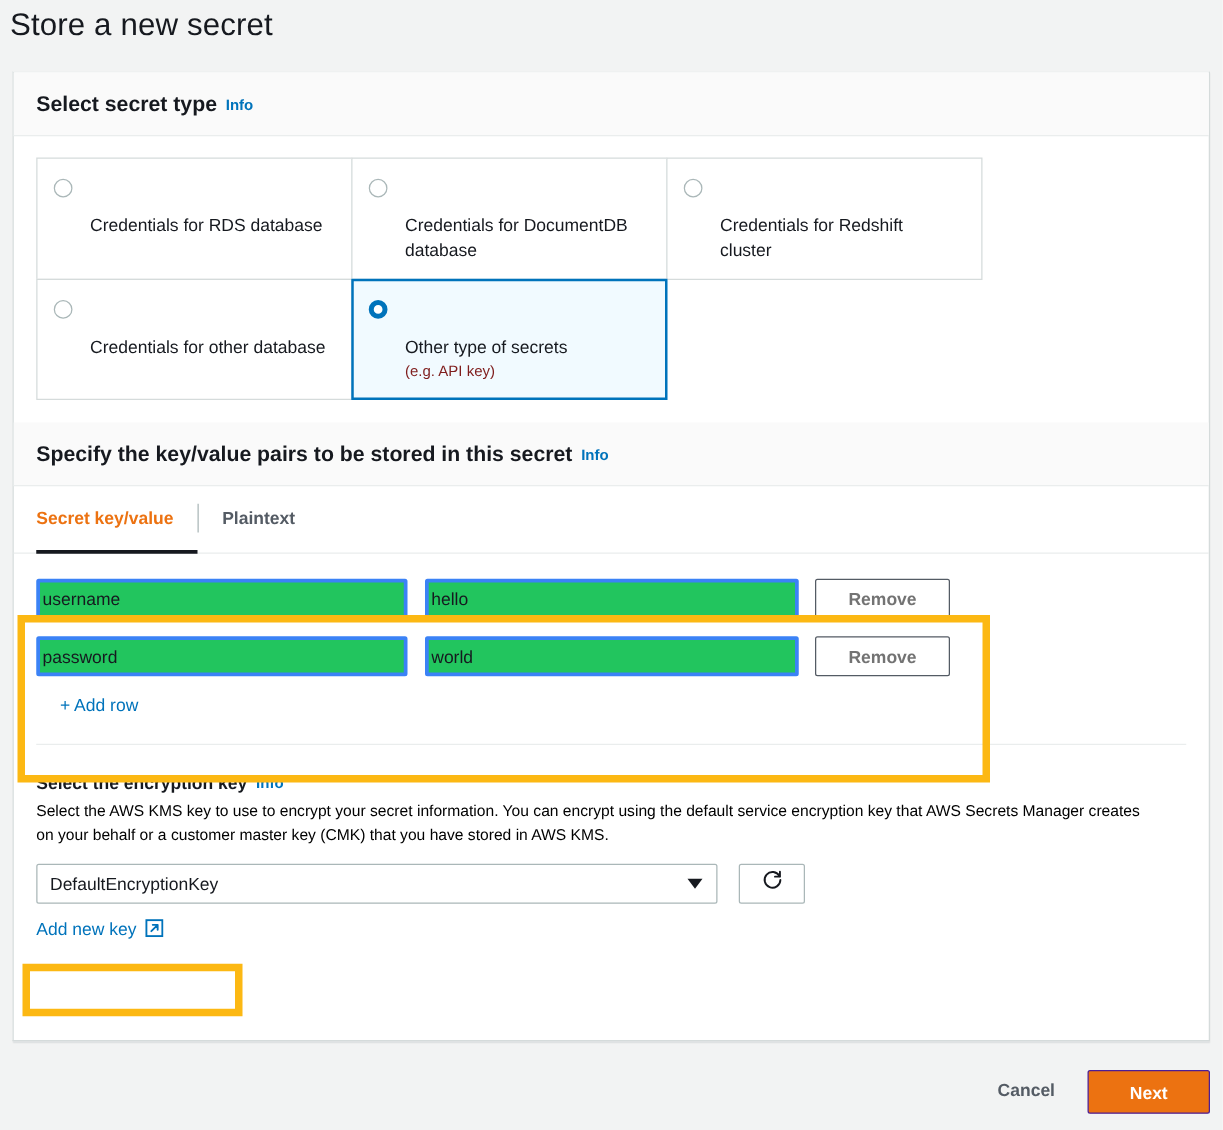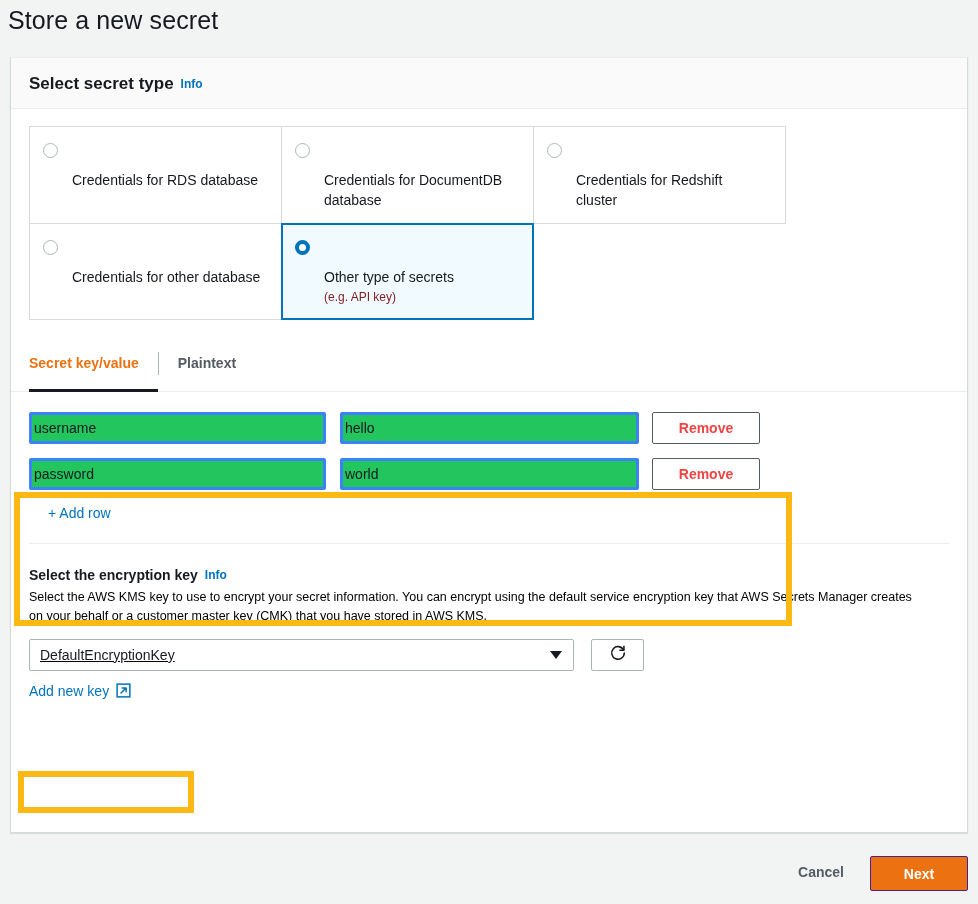--- a/index.html
+++ b/index.html
@@ -150,21 +150,21 @@
     outline: none;
   }
   .field.key { width: 297px; margin-right: 14px; }
   .field.val { width: 299px; margin-right: 13px; }
   .btn-secondary {
     height: 32px;
     min-width: 108px;
     border: 1px solid #545b64;
     border-radius: 2px;
     background: #ffffff;
-    color: #ef4444;
+    color: #737373;
     font-size: 14px;
     font-weight: bold;
     font-family: "Liberation Sans", sans-serif;
     cursor: pointer;
     padding: 0 4px;
   }
   .link {
     color: #0073bb;
     font-size: 14px;
     cursor: pointer;
@@ -186,21 +186,21 @@
     color: #16191f;
     display: inline-block;
   }
   .enc-desc {
     font-size: 12.5px;
     color: #000000;
     line-height: 1.52;
     margin-top: 4px;
     max-width: 890px;
   }
-  .select-row { display: flex; align-items: flex-start; margin-top: 13px; text-decoration: underline; }
+  .select-row { display: flex; align-items: flex-start; margin-top: 13px; }
   .select {
     position: relative;
     width: 545px;
     height: 32px;
     border: 1px solid #aab7b8;
     border-radius: 2px;
     background: #fff;
     display: flex;
     align-items: center;
     padding: 0 10px;
@@ -321,20 +321,23 @@
         <div class="tile selected">
           <span class="radio on"></span>
           <span class="tile-texts">
             <span class="tile-label">Other type of secrets</span>
             <span class="tile-sub">(e.g. API key)</span>
           </span>
         </div>
       </div>
     </div>
 
+    <div class="section-head">
+      <span class="section-title">Specify the key/value pairs to be stored in this secret</span><span class="info-link">Info</span>
+    </div>
 
     <div class="tabs">
       <div class="tab active">
         <span>Secret key/value</span>
       </div>
       <div class="tab-sep"></div>
       <div class="tab">
         <span>Plaintext</span>
       </div>
     </div>

